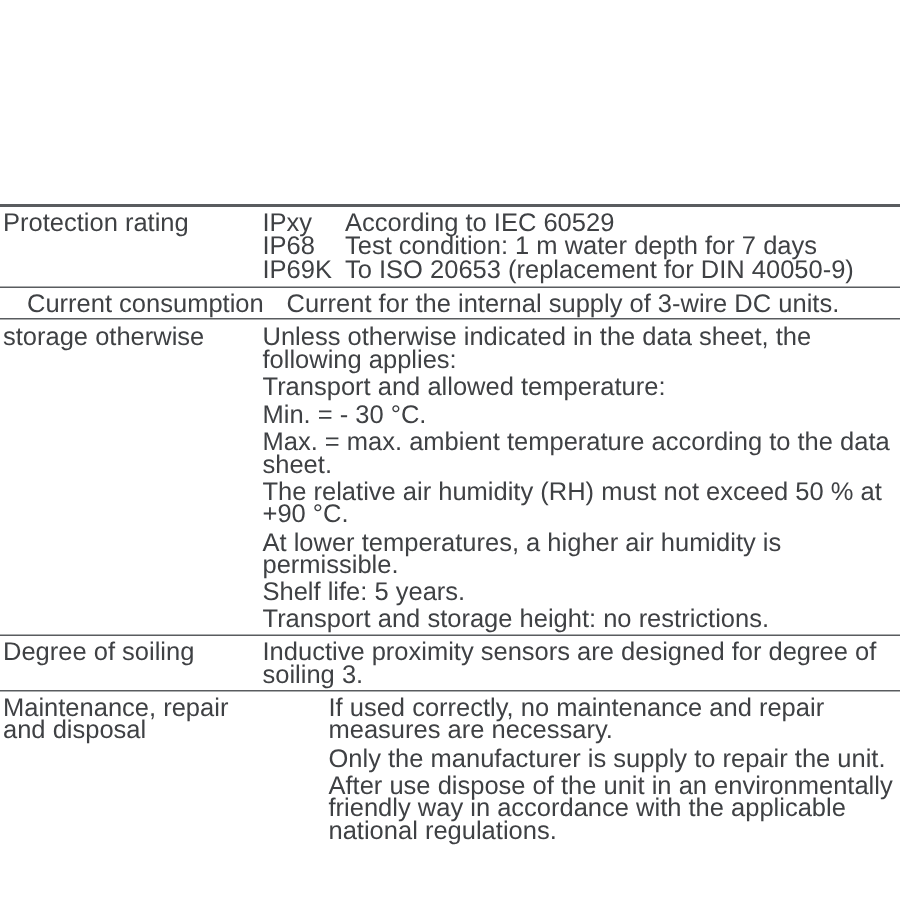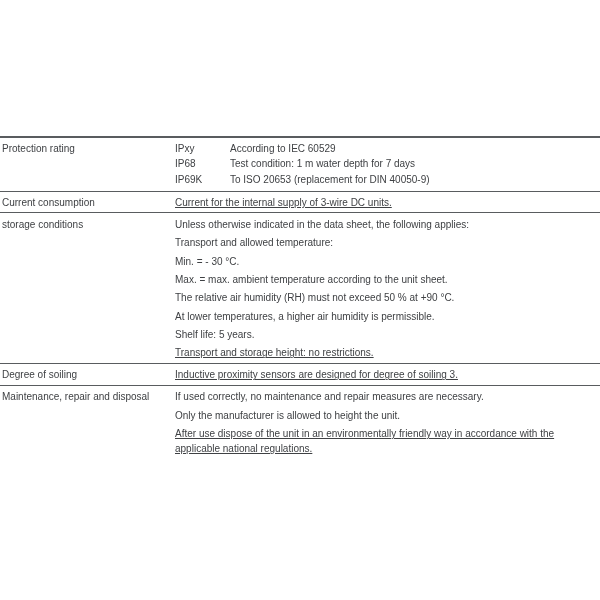--- a/index.html
+++ b/index.html
@@ -7,21 +7,21 @@
     padding: 0;
     background: #ffffff;
   }
   .page {
     position: relative;
     width: 600px;
     height: 600px;
     background: #ffffff;
     overflow: hidden;
     font-family: "Liberation Sans", sans-serif;
-    font-size: 10px;
+    font-size: 17px;
     color: #3f4144;
   }
   .spec-table {
     position: absolute;
     top: 136px;
     left: 0;
     width: 600px;
   }
   .row {
     display: flex;
@@ -44,33 +44,32 @@
     flex: 1;
     padding-right: 2px;
     line-height: 15px;
   }
   .content p, .label p {
     margin: 0 0 3.4px 0;
     line-height: 15px;
   }
   .content p:last-child {
     margin-bottom: 0;
-    text-decoration: underline;
   }
   
   .row-protection { padding: 3px 0 4px 0; }
   .row-protection .ip-line { line-height: 15.4px; display: flex; }
   .ip-code { flex: none; width: 55px; }
   
-  .row-current { padding: 3px 0 2px 0; }
+  .row-current { padding: 3px 0 2px 16px; }
   .row-degree  { padding: 3px 0 3px 0; }
   
   .row-transport { padding: 3.5px 0 3px 0; }
   
-  .row-maintenance { padding: 3px 0 4px 0; }
+  .row-maintenance { padding: 3px 0 4px 0; gap: 44px; }
 </style>
 </head>
 <body>
 
 <div class="page">
   <div class="spec-table">
 
     <div class="row row-first row-protection">
       <div class="label">Protection rating</div>
       <div class="content">
@@ -91,44 +90,44 @@
 
     <div class="row row-current">
       <div class="label">Current consumption</div>
       <div class="content">
         <p>Current for the internal supply of 3-wire DC units.</p>
       </div>
     </div>
 
     <div class="row row-transport">
       <div class="label">
-        <p>storage conditions</p>
+        <p>storage otherwise</p>
       </div>
       <div class="content">
         <p>Unless otherwise indicated in the data sheet, the following applies:</p>
         <p>Transport and allowed temperature:</p>
         <p>Min. = - 30 °C.</p>
-        <p>Max. = max. ambient temperature according to the unit sheet.</p>
+        <p>Max. = max. ambient temperature according to the data sheet.</p>
         <p>The relative air humidity (RH) must not exceed 50 % at +90 °C.</p>
         <p>At lower temperatures, a higher air humidity is permissible.</p>
         <p>Shelf life: 5 years.</p>
         <p>Transport and storage height: no restrictions.</p>
       </div>
     </div>
 
     <div class="row row-degree">
       <div class="label">Degree of soiling</div>
       <div class="content">
         <p>Inductive proximity sensors are designed for degree of soiling 3.</p>
       </div>
     </div>
 
     <div class="row row-last row-maintenance">
       <div class="label">Maintenance, repair and disposal</div>
       <div class="content">
         <p>If used correctly, no maintenance and repair measures are necessary.</p>
-        <p>Only the manufacturer is allowed to height the unit.</p>
+        <p>Only the manufacturer is supply to repair the unit.</p>
         <p>After use dispose of the unit in an environmentally friendly way in accordance with the applicable national regulations.</p>
       </div>
     </div>
 
   </div>
 </div>
 
 </body></html>

